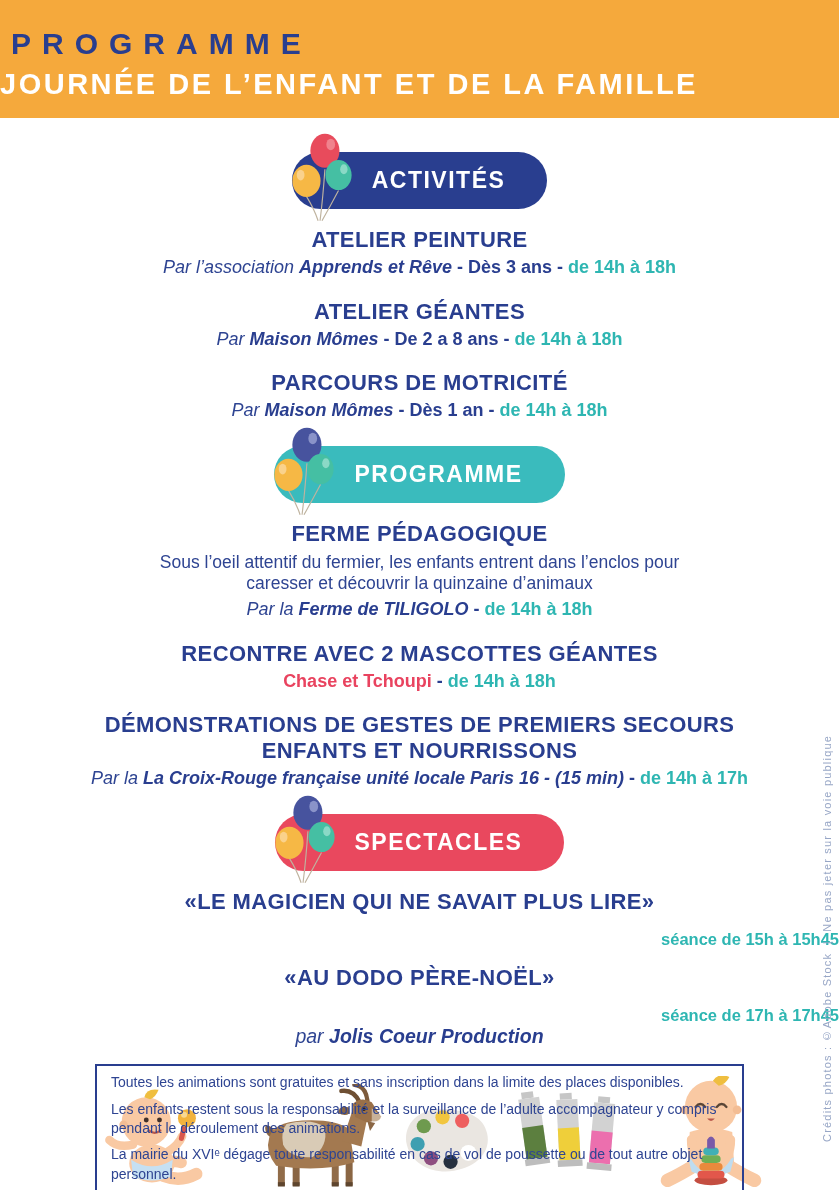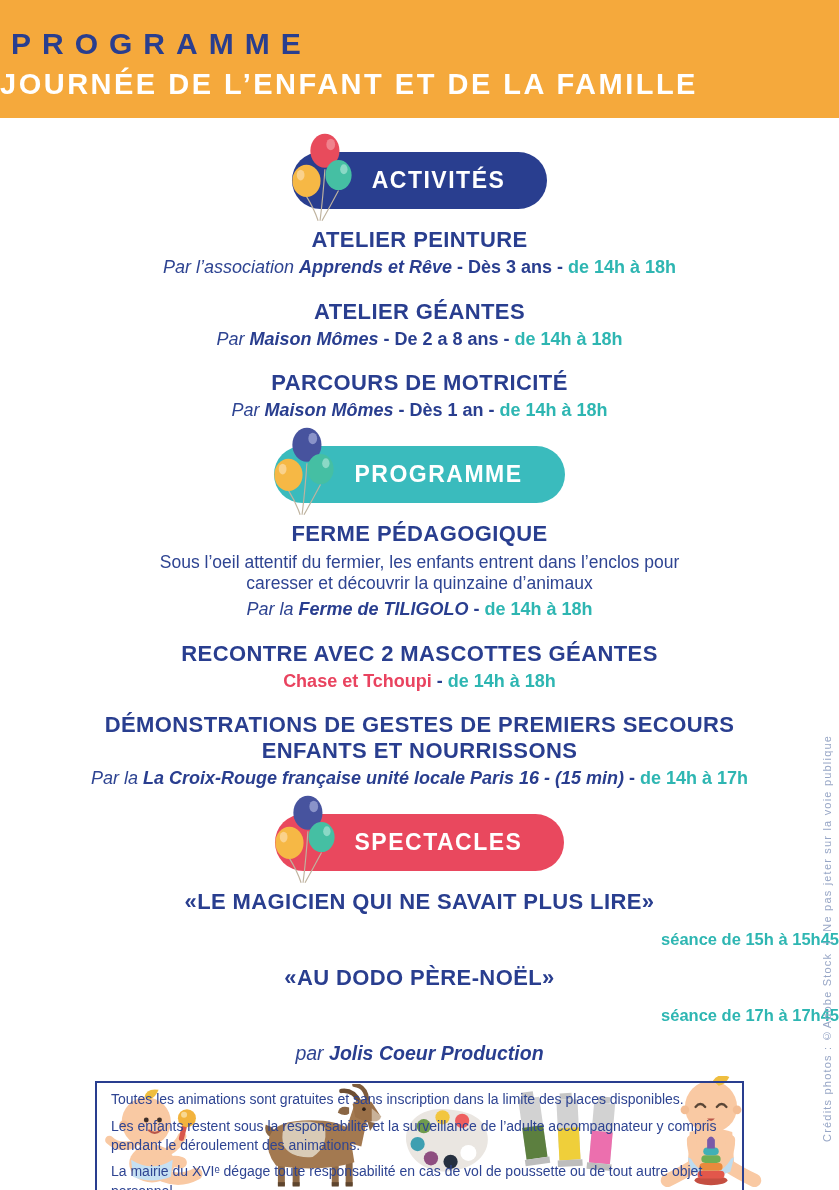--- a/index.html
+++ b/index.html
@@ -32,21 +32,21 @@
   .item-first{margin-top:18px;}
   .item-title{color:#293E8F;font-weight:bold;font-size:22px;letter-spacing:.4px;line-height:1.18;}
   .item-title.wrap{max-width:660px;margin:0 auto;}
   .item-sub{font-size:18px;margin-top:4px;line-height:1.2;color:#2E4492;}
   .it{font-style:italic;font-weight:normal;color:#2E4492;}
   .itb{font-style:italic;font-weight:bold;color:#293E8F;}
   .b{font-weight:bold;color:#293E8F;}
   .teal{font-weight:bold;color:#2EB6B2;}
   .pink{font-weight:bold;color:#E9435F;}
   .desc{color:#2E4492;font-size:17.5px;line-height:1.25;max-width:565px;margin:5px auto 2px;}
-  .credit-line{text-align:center;margin-top:17px;font-size:19.5px;}
+  .credit-line{text-align:center;font-size:19.5px;}
   .show-time{margin-top:15px;font-size:16.5px;text-align:right;}
   
   .notice{width:617px;margin:16px auto 0;border:2px solid #293E8F;padding:0 14px;
           color:#2E4492;font-size:14px;line-height:1.38;position:relative;z-index:2;background:transparent;}
   .notice p{margin:7px 0;}
   
   .side-credit{position:absolute;right:6px;top:772px;height:370px;writing-mode:vertical-rl;
                transform:rotate(180deg);font-size:11px;letter-spacing:1.2px;color:#97A6C6;
                white-space:pre;z-index:3;}
   

